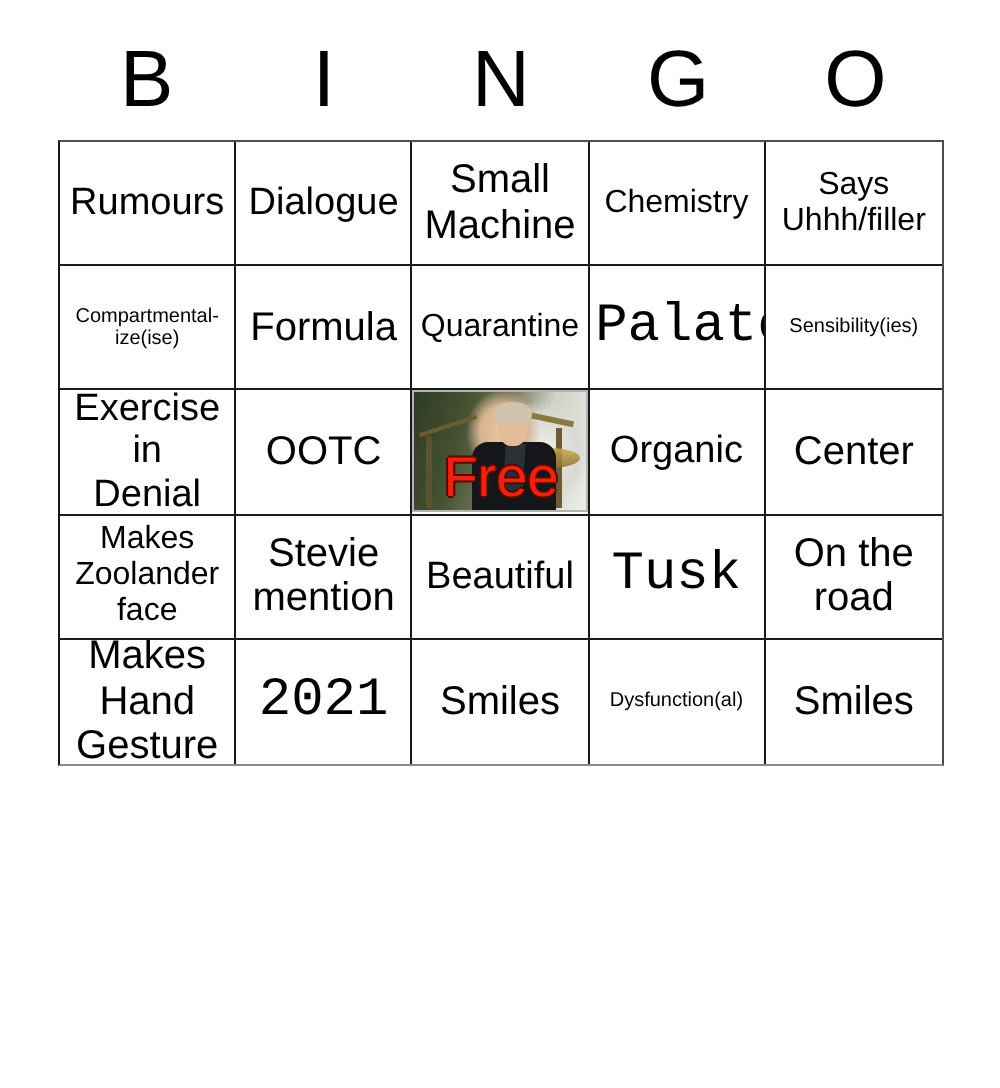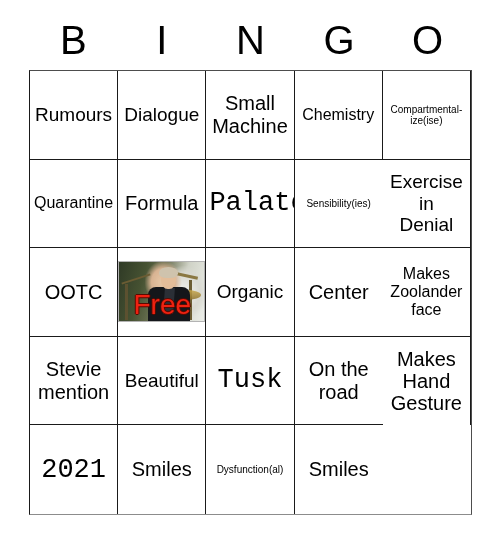--- a/index.html
+++ b/index.html
@@ -43,21 +43,21 @@
     color: #000000;
     letter-spacing: 0;
   }
 
   
   #bingo-grid {
     position: absolute;
     left: 29px;
     top: 70px;
     width: 443px;
-    height: 445px;
+    height: 313px;
     display: grid;
     grid-template-columns: repeat(5, 1fr);
     grid-template-rows: repeat(5, 1fr);
     border-top: 1.5px solid #4d4d4d;
     border-left: 1.5px solid #1a1a1a;
     border-right: 1.5px solid #4d4d4d;
     border-bottom: 1.5px solid #8c8c8c;
     box-sizing: border-box;
     background: #ffffff;
   }
@@ -197,29 +197,33 @@
       <div class="bingo-cell">
         <span class="cell-text fs-md">Dialogue</span>
       </div>
       <div class="bingo-cell">
         <span class="cell-text fs-lg">Small
 Machine</span>
       </div>
       <div class="bingo-cell">
         <span class="cell-text fs-sm">Chemistry</span>
       </div>
+      <div class="bingo-cell col-last">
+        <span class="cell-text fs-sm">Says
+Uhhh/filler</span>
+      </div>
       <div class="bingo-cell">
         <span class="cell-text fs-xs">Compartmental-
 ize(ise)</span>
       </div>
       <div class="bingo-cell">
+        <span class="cell-text fs-lg">Formula</span>
+      </div>
+      <div class="bingo-cell">
         <span class="cell-text fs-sm">Quarantine</span>
-      </div>
-      <div class="bingo-cell">
-        <span class="cell-text fs-lg">Formula</span>
       </div>
       <div class="bingo-cell">
         <span class="cell-text fs-xl">Palate</span>
       </div>
       <div class="bingo-cell col-last">
         <span class="cell-text fs-xs">Sensibility(ies)</span>
       </div>
       <div class="bingo-cell">
         <span class="cell-text fs-md">Exercise
 in

